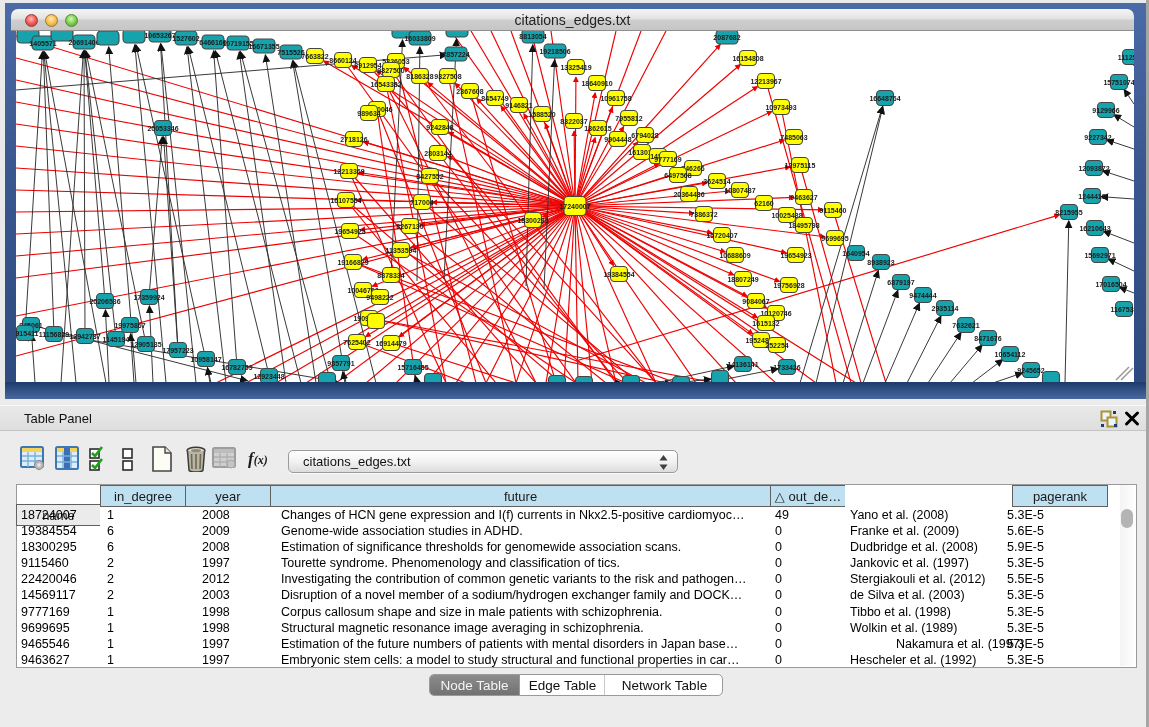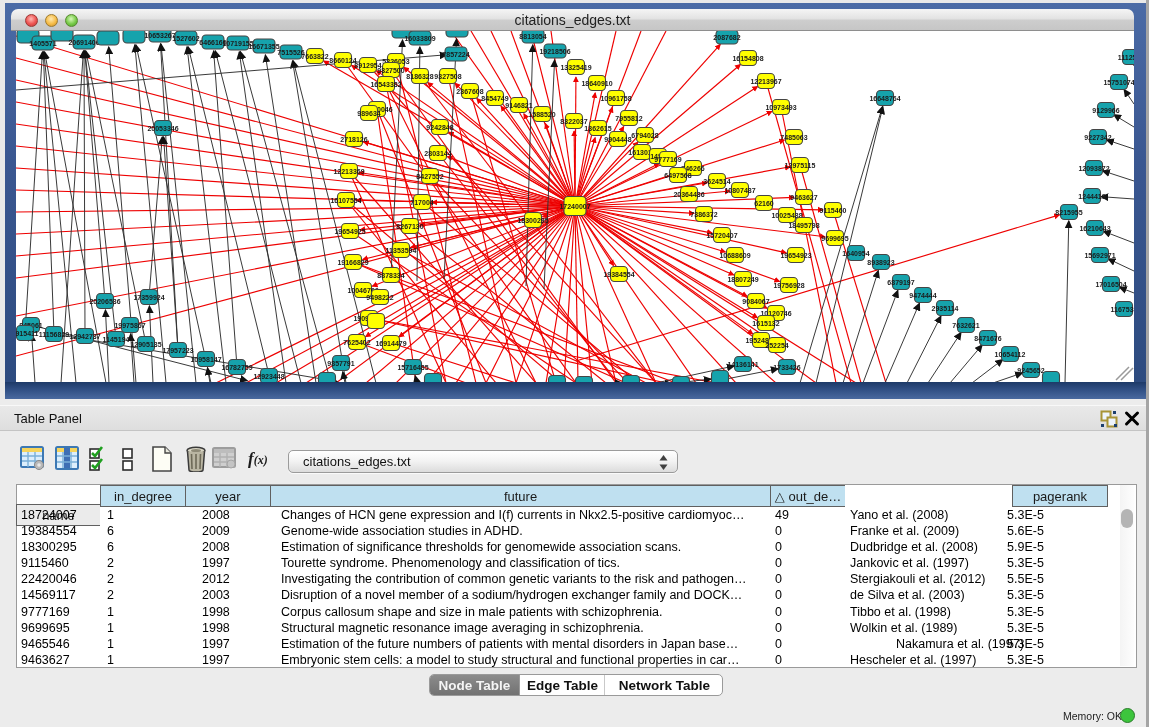--- a/index.html
+++ b/index.html
@@ -13,37 +13,37 @@
   background:linear-gradient(180deg,#f5f5f5 0%,#e3e3e3 45%,#cdcdcd 55%,#c6c6c6 100%);
   border-bottom:1px solid #8e8e8e; }
 #titlebar .title { position:absolute; left:0; right:0; top:3px; text-align:center;
   font-size:14px; color:#222; }
 .tl { position:absolute; top:5px; width:13px; height:13px; border-radius:50%; }
 
 #tpanel { position:absolute; left:0; top:399px; width:1149px; height:328px; background:#ececec; }
 #tphead { position:absolute; left:0; top:6px; width:1146px; height:26px;
   background:linear-gradient(180deg,#e9e9e9,#dedede); border-bottom:1px solid #c4c4c4;
   border-top:1px solid #f8f8f8; }
-#tphead .t { position:absolute; left:14px; top:5px; font-size:13px; color:#111; }
+#tphead .t { position:absolute; left:24px; top:5px; font-size:13px; color:#111; }
 #tbl { position:absolute; left:16px; top:484px; width:1121px; height:184px;
   background:#fff; border:1px solid #9a9a9a; }
 .hcell { position:absolute; top:485px; height:22px; background:#bfe0f0;
   border-left:1px solid #606060; border-top:1px solid #606060; border-bottom:1px solid #606060;
   font-size:13px; color:#1a1a1a; text-align:center; line-height:21px; }
 .trow { position:absolute; left:0; width:1149px; height:16px; font-size:12.5px; color:#000; }
 .trow span { position:absolute; top:0; white-space:nowrap; }
 .icon { position:absolute; top:446px; }
 #combo { position:absolute; left:288px; top:450px; width:390px; height:23px;
   border:1px solid #9b9b9b; border-radius:5px;
   background:linear-gradient(180deg,#ffffff 0%,#f2f2f2 50%,#dcdcdc 100%);
   font-size:13px; color:#111; line-height:21px; padding-left:14px;
   box-shadow:0 1px 1px rgba(255,255,255,.8); }
 #tabs { position:absolute; left:429px; top:674px; width:294px; height:22px;
   border:1px solid #9a9a9a; border-radius:5px; background:#fff; overflow:hidden;
-  font-size:13.5px; font-weight:bold; }
+  font-size:13.5px; font-weight:normal; }
 #tabs div { position:absolute; top:0; height:22px; line-height:21px; text-align:center; }
 #mem { position:absolute; left:0; top:703px; width:1141px; height:24px; }
 </style></head>
 <body>
 <div id="stage">
   <div id="frame"></div>
   <div style="position:absolute;left:5px;top:382px;width:1141px;height:17px;background:linear-gradient(180deg,#1d3a68 0%,#2e4d82 40%,#49699f 100%)"></div>
   <svg id="net" width="1118" height="351" viewBox="0 0 1118 351" xmlns="http://www.w3.org/2000/svg" style="position:absolute;left:16px;top:31px;background:#ffffff">
 <defs>
         <marker id="ar" markerWidth="7" markerHeight="7" refX="5.2" refY="3" orient="auto" markerUnits="userSpaceOnUse" viewBox="0 0 7 6">
@@ -671,33 +671,27 @@
 <span style="left:775px">0</span>
       <span style="left:896px">Nakamura et al. (1997)</span>
 <span style="left:1007px">5.3E-5</span>
     </div>
 <div class="trow" style="top:653px">
 <span style="left:21px">9463627</span>
       <span style="left:107px">1</span>
 <span style="left:202px">1997</span>
       <span style="left:281px">Embryonic stem cells: a model to study structural and functional properties in car…</span>
 <span style="left:775px">0</span>
-      <span style="left:850px">Hescheler et al. (1997)</span>
+      <span style="left:850px">Hescheler et al. (1992)</span>
 <span style="left:1007px">5.3E-5</span>
     </div>
 
   <div style="position:absolute;left:1120px;top:485px;width:14px;height:181px;background:linear-gradient(90deg,#f4f4f4,#fdfdfd)"></div>
   <div style="position:absolute;left:1121px;top:509px;width:12px;height:19px;background:#b4b4b4;border-radius:6px"></div>
 
   <div id="tabs">
     <div style="left:0;width:90px;background:linear-gradient(180deg,#8c8c8c,#6f6f6f);color:#f5f5f5;border-right:1px solid #9a9a9a">Node Table</div>
     <div style="left:91px;width:83px;color:#111">Edge Table</div>
     <div style="left:174px;width:120px;color:#111;border-left:1px solid #c9c9c9">Network Table</div>
   </div>
 
-  <div id="mem">
-    <span style="position:absolute;left:1063px;top:7px;font-size:10.5px;color:#222">Memory: OK</span>
-    <svg style="position:absolute;left:1119px;top:4px" width="17" height="17">
-        <circle cx="8.5" cy="8.5" r="7" fill="#3dc53d" stroke="#2b7c2b"></circle>
-      </svg>
-  </div>
 
   <div style="position:absolute;left:1146px;top:0;width:3px;height:727px;background:#a5a5a5"></div>
 </div>
 </body></html>

